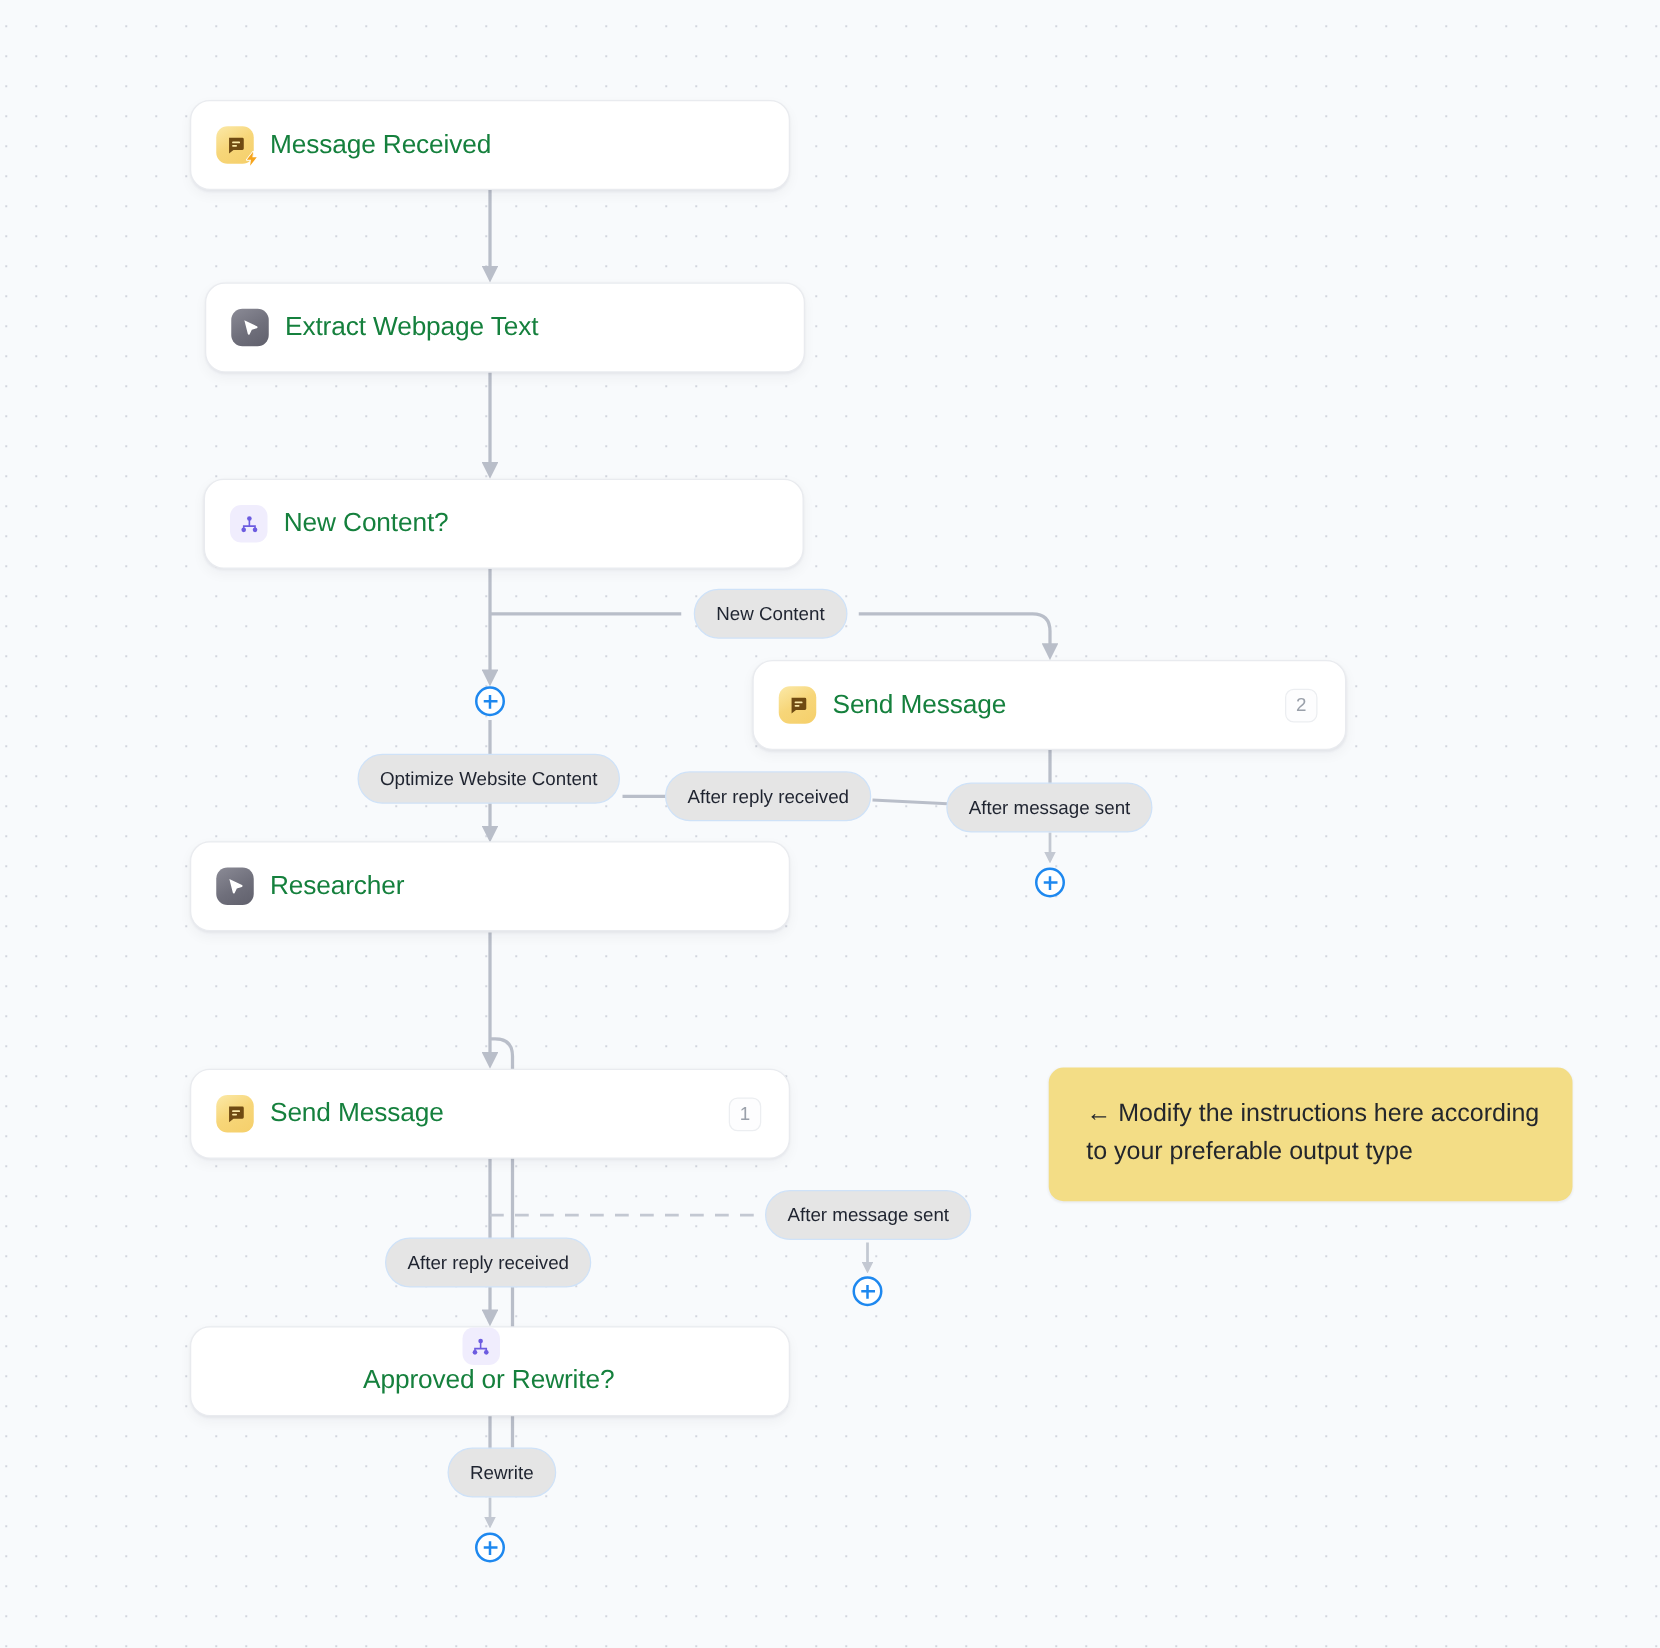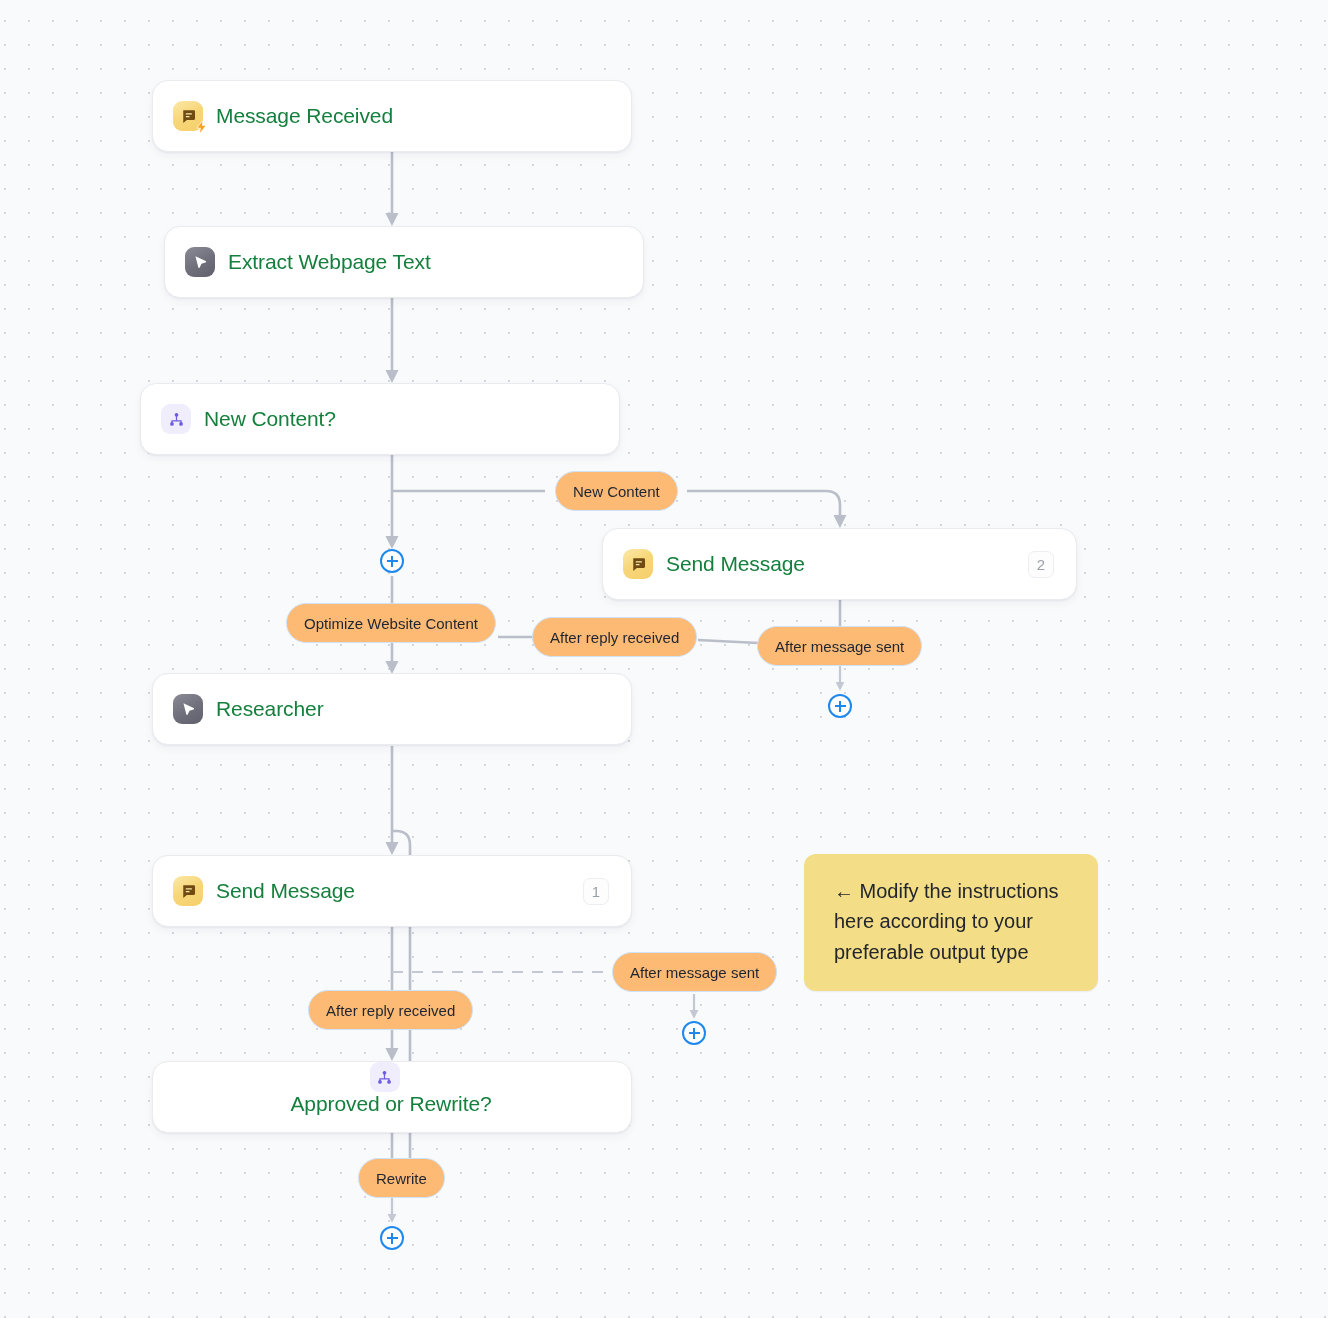--- a/index.html
+++ b/index.html
@@ -93,21 +93,21 @@
   }
 
   
   .pill {
     position: absolute;
     display: flex;
     align-items: center;
     justify-content: center;
     height: 40px;
     padding: 0 17px;
-    background: #fdba74;
+    background: #e5e5e5;
     border: 1px solid #cfe2f8;
     border-radius: 20px;
     font-size: 15px;
     color: #1f2430;
     white-space: nowrap;
   }
 
   
   .plus {
     position: absolute;
@@ -126,25 +126,26 @@
   }
   .plus::before { width: 11px; height: 2px; }
   .plus::after  { width: 2px;  height: 11px; }
 
   
   .note {
     position: absolute;
     background: #f3dd86;
     border-radius: 12px;
     padding: 22px 26px 24px 30px;
-    width: 294px;
+    width: 419px;
     font-size: 20px;
     line-height: 1.52;
     color: #23262c;
     box-shadow: 0 1px 2px rgba(16,24,40,.06);
+    margin-left: 35px;
   }
 </style>
 </head>
 <body>
 
 <div id="canvas">
 
   <svg id="edges" viewBox="0 0 1328 1318" width="1328" height="1318" xmlns="http://www.w3.org/2000/svg">
     <defs>
       <marker id="arrow" viewBox="0 0 10 10" refX="7" refY="5" markerWidth="5.2" markerHeight="5.2" orient="auto-start-reverse">
@@ -214,21 +215,21 @@
 
   <div class="node" style="left:164px; top:226px;">
     <span class="icon icon-agent">
       <svg width="16" height="16" viewBox="0 0 24 24" aria-hidden="true">
         <path d="M5.2 3.4 20.4 10.6c1 .5.9 1.9-.2 2.2l-6 1.8-2.6 5.6c-.5 1-2 .8-2.2-.3L5.2 3.4z" fill="#ffffff"></path>
       </svg>
     </span>
     <span class="node-title">Extract Webpage Text</span>
   </div>
 
-  <div class="node" style="left:140px; top:383px;text-align:center;">
+  <div class="node" style="left:163px; top:383px;text-align:center;">
     <span class="icon icon-branch">
       <svg width="17" height="17" viewBox="0 0 24 24" aria-hidden="true">
         <g stroke="#6c5ce0" stroke-width="1.8" fill="none" stroke-linecap="round">
           <path d="M12 7.2v3.4M5.6 16.2v-2.2h12.8v2.2M12 10.6v3.4"></path>
         </g>
         <circle cx="12" cy="5.4" r="2.6" fill="#6c5ce0"></circle>
         <circle cx="5.6" cy="18.2" r="2.6" fill="#6c5ce0"></circle>
         <circle cx="18.4" cy="18.2" r="2.6" fill="#6c5ce0"></circle>
       </svg>
     </span>

